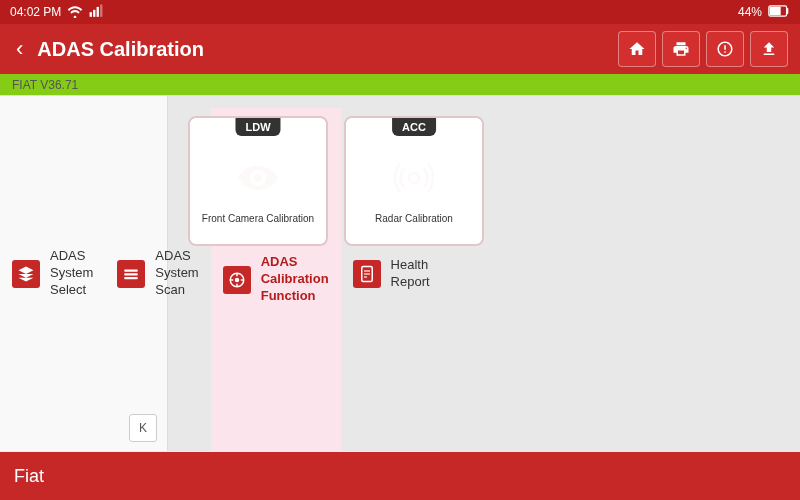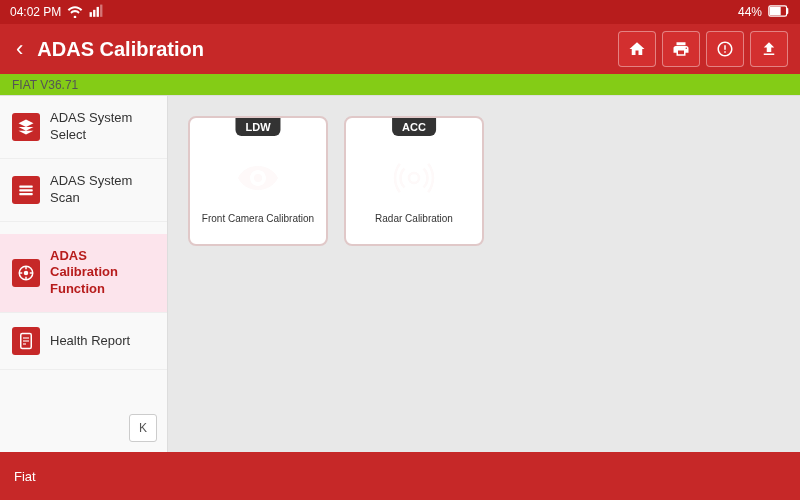--- a/index.html
+++ b/index.html
@@ -65,21 +65,21 @@
       display: flex;
       height: calc(500px - 24px - 50px - 22px - 48px);
     }
 
     
     #sidebar {
       width: 168px;
       background: #f9f9f9;
       border-right: 1px solid #ddd;
       display: flex;
-      flex-direction: column;
+      flex-direction: row;
       position: relative;
     }
     .sidebar-item {
       display: flex;
       align-items: center;
       padding: 14px 12px;
       cursor: pointer;
       gap: 10px;
       border-bottom: 1px solid #eee;
     }
@@ -162,21 +162,21 @@
     }
 
     
     #bottom-bar {
       height: 48px;
       background: #c62828;
       display: flex;
       align-items: center;
       padding: 0 14px;
       color: white;
-      font-size: 13px;
+      font-size: 18px;
     }
   </style>
 </head>
 <body>
 
 <div id="status-bar">
   <div class="status-left">
     <span>04:02 PM</span>
     <span>
       <svg width="16" height="14" viewBox="0 0 24 20" fill="white">

